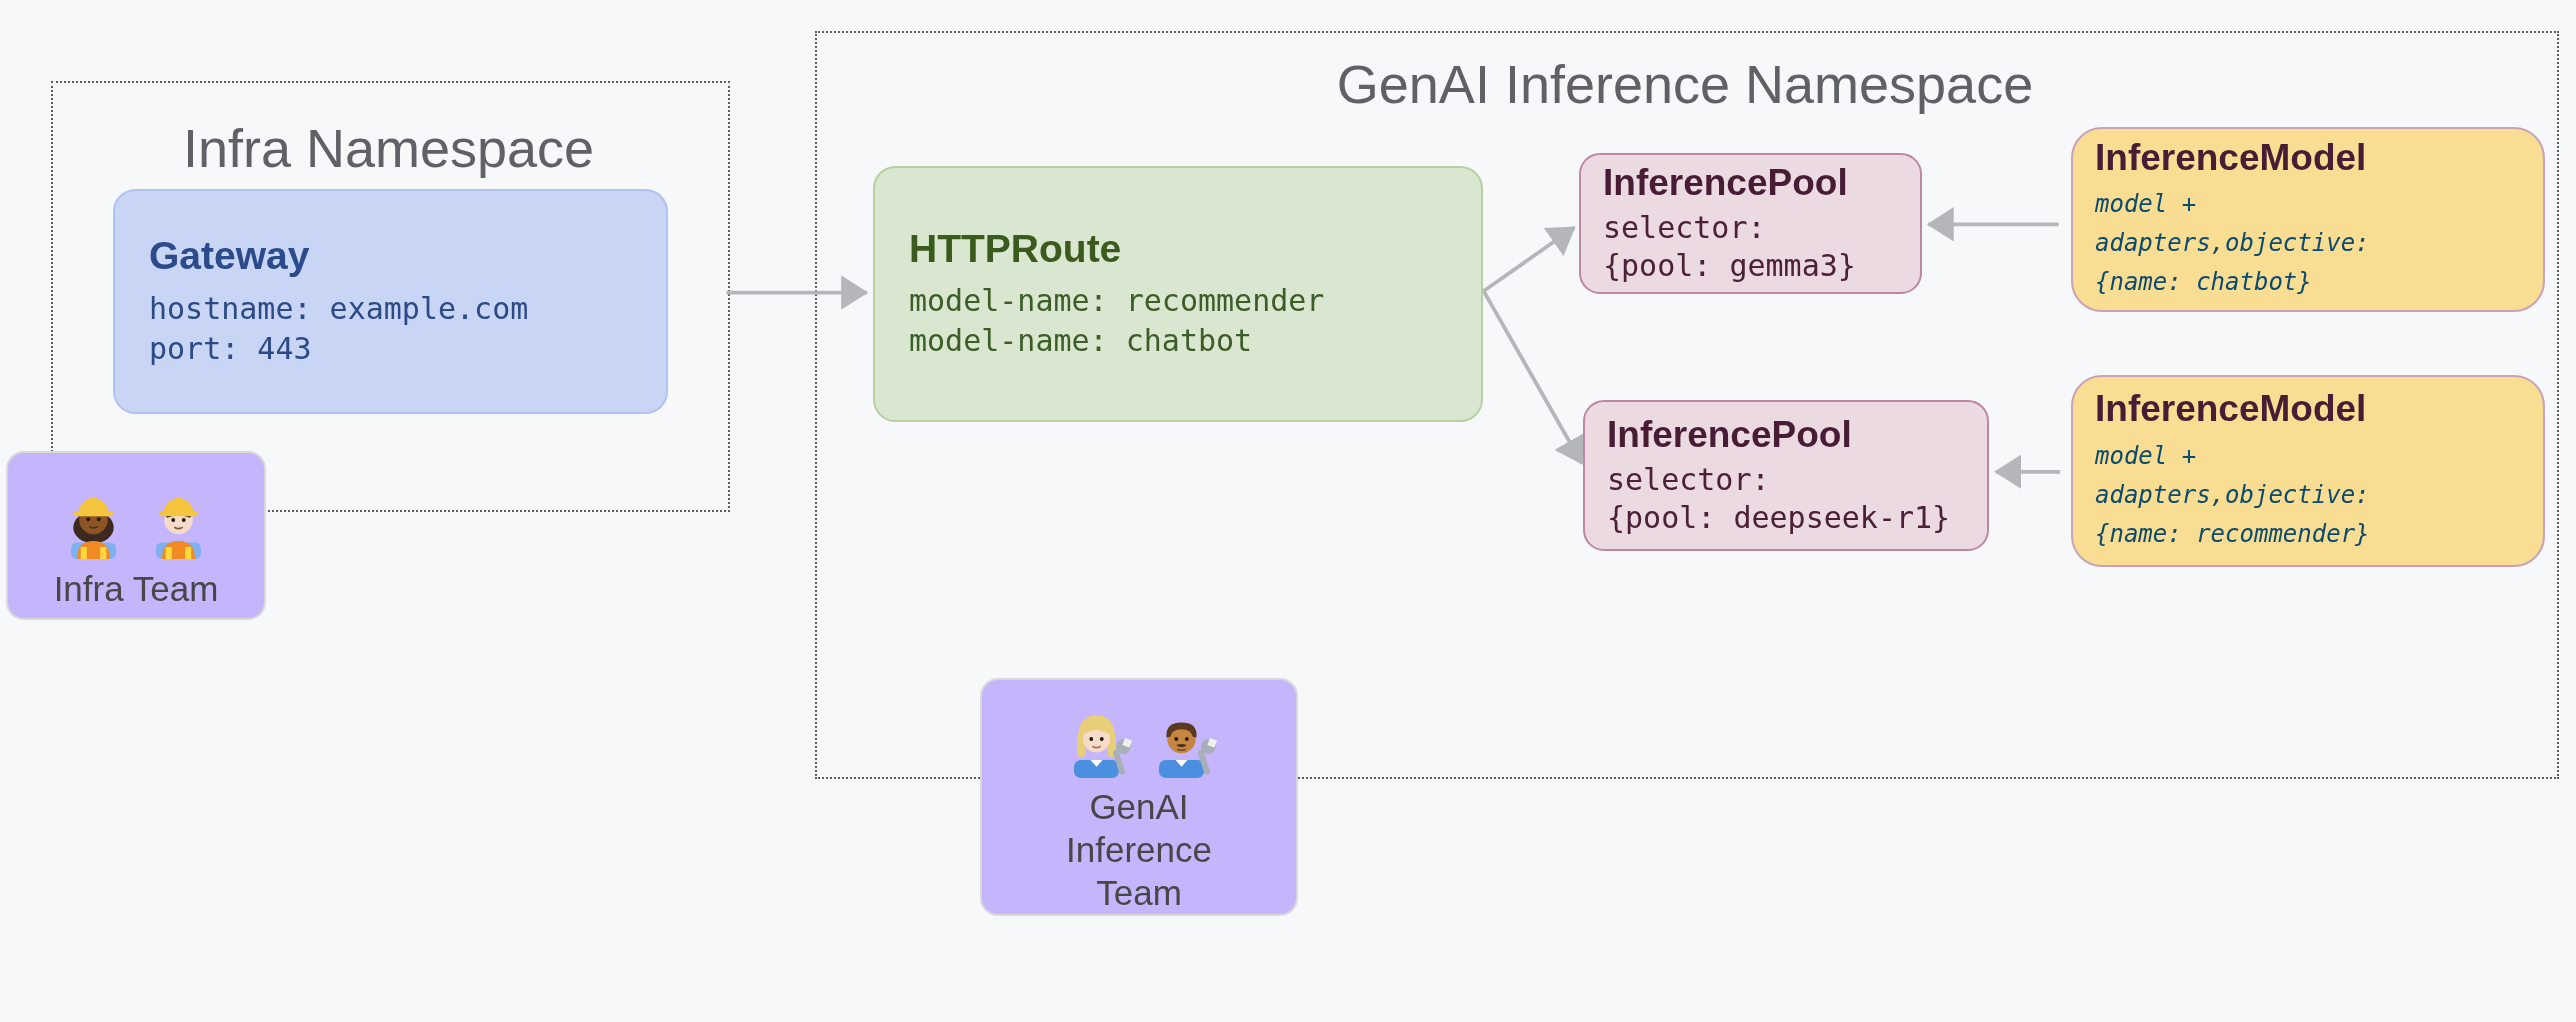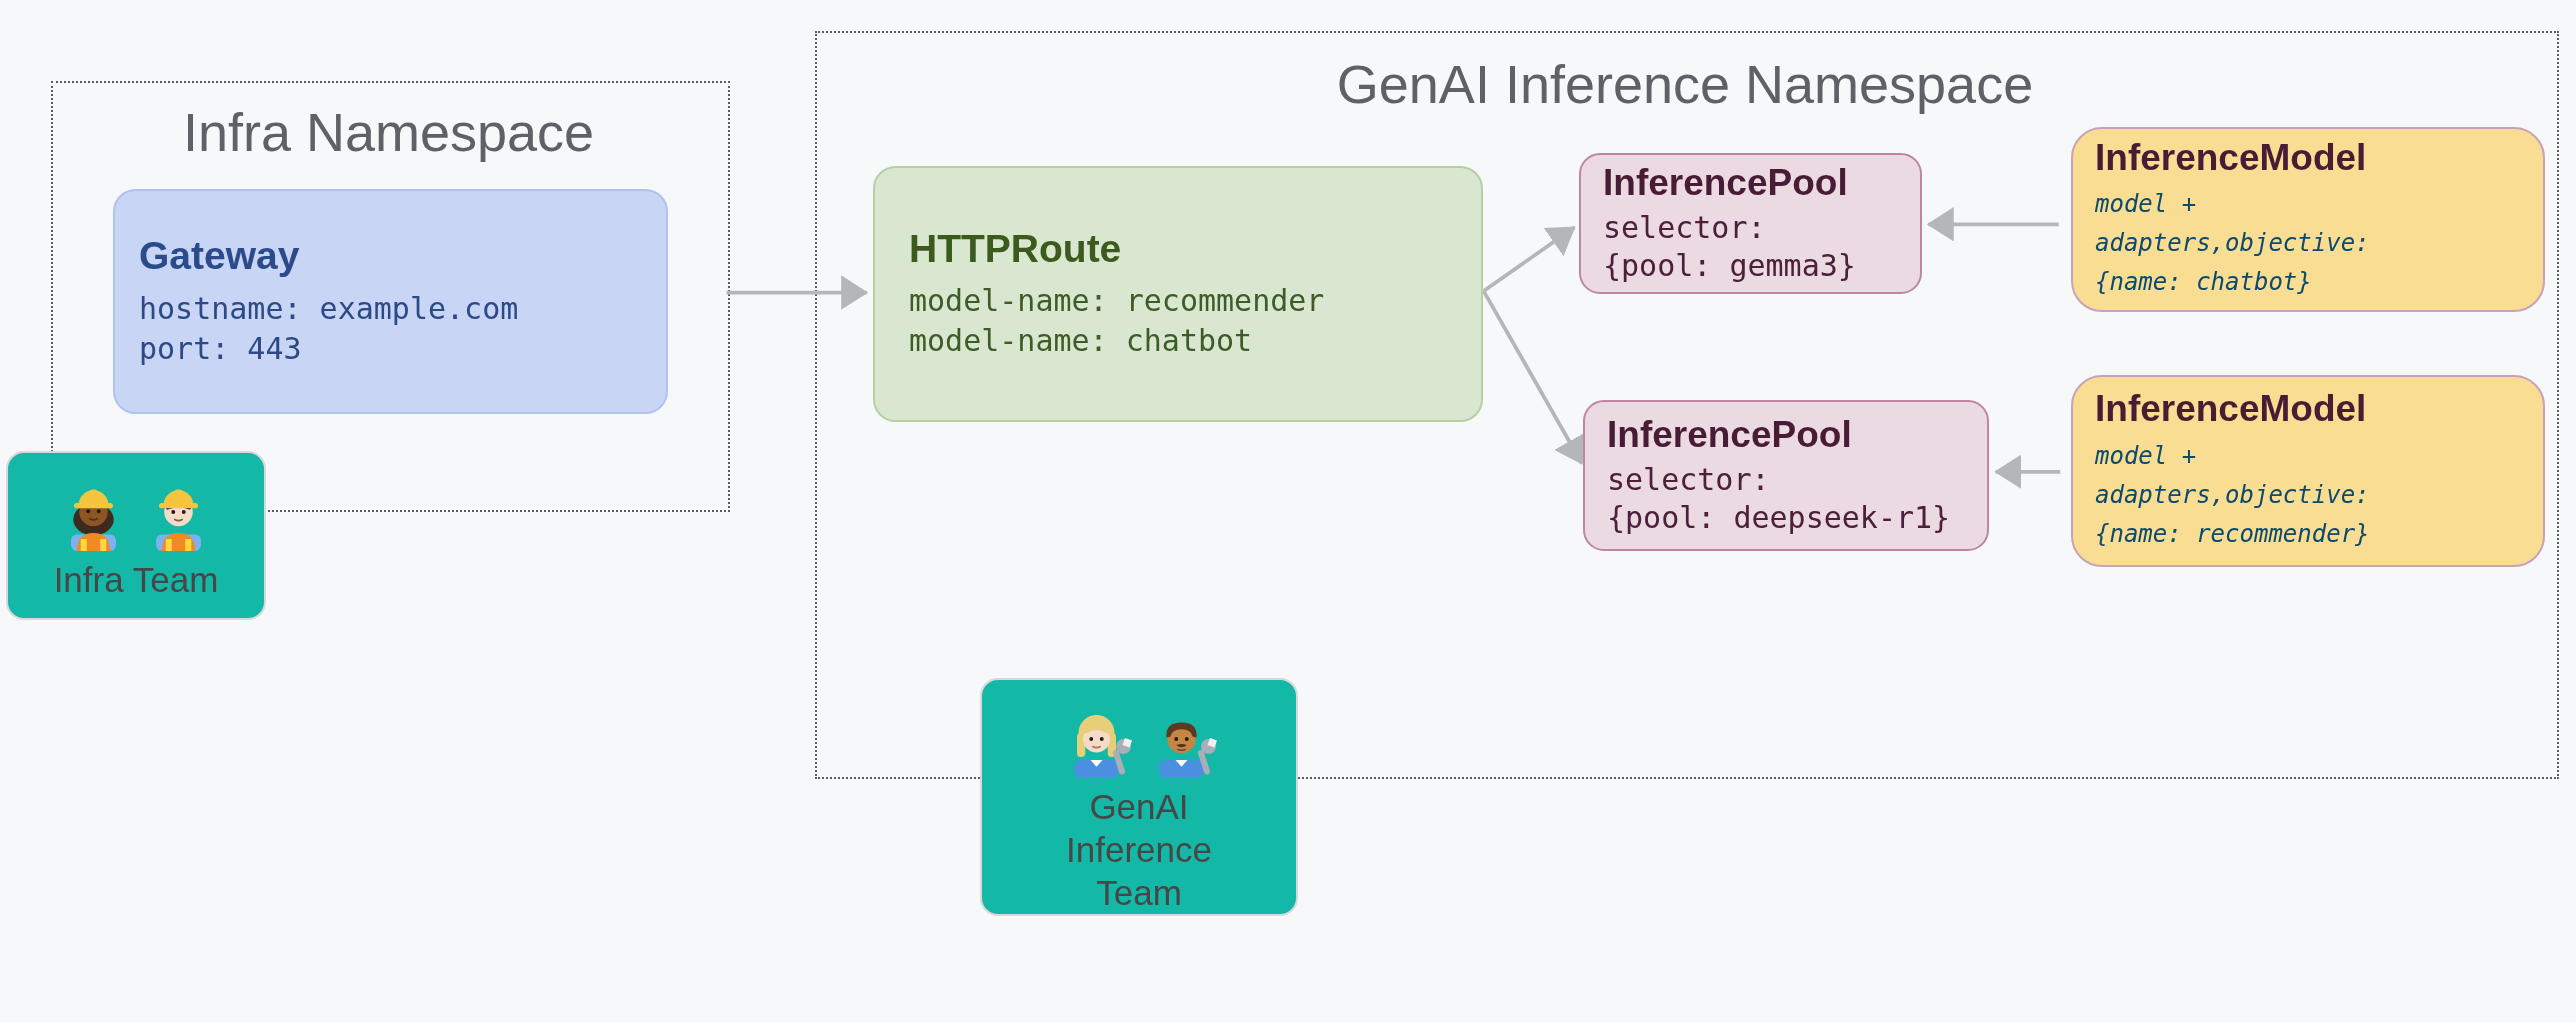--- a/index.html
+++ b/index.html
@@ -5,46 +5,46 @@
   html,body{margin:0;padding:0;background:#f7f8fa;}
   .canvas{position:relative;width:2576px;height:1023px;background:#f7f8fa;overflow:hidden;
           font-family:"Liberation Sans",sans-serif;}
   .ns{position:absolute;border:2.2px dotted #5c5c5c;background:transparent;}
   .ns-title{position:absolute;left:0;right:0;text-align:center;font-size:54px;font-weight:400;
             color:#5e6165;letter-spacing:0px;line-height:1;}
   .node{position:absolute;box-sizing:border-box;display:flex;flex-direction:column;justify-content:center;
         border-radius:22.5px;z-index:4;}
   .node .hd{font-weight:700;line-height:1.15;}
   .node .code{font-family:"DejaVu Sans Mono",monospace;line-height:40px;white-space:pre;}
-  .gateway{background:#c9d5f5;border:2.2px solid #b2c2ef;padding-left:24px;}
+  .gateway{background:#c9d5f5;border:2.2px solid #b2c2ef;padding-left:34px;}
   .gateway .hd{font-size:39px;color:#2b4b8a;margin-bottom:10.5px;}
   .gateway .code{font-size:30px;color:#2b4a86;}
   .httproute{background:#dae7d0;border:2.2px solid #b6d0a2;padding-left:34px;}
   .httproute .hd{font-size:39px;color:#3a5a1e;margin-bottom:9px;}
   .httproute .code{font-size:30px;color:#3c5d27;}
   .pool{background:#ecdae3;border:2.2px solid #bd87a1;padding-left:22px;border-radius:21px;}
   .pool .hd{font-size:37px;color:#481c34;margin-bottom:4.5px;}
   .pool .code{font-size:30px;color:#4b2038;line-height:38px;}
   .model{background:#f9dd93;border:2.2px solid #c8a2b8;padding-left:22px;border-radius:31px;margin-left:12px;}
   .model .hd{font-size:37px;color:#481c34;margin-bottom:6px;}
   .model .code{font-size:24px;color:#0c4a6e;line-height:39px;font-style:italic;}
-  .team{position:absolute;box-sizing:border-box;background:#14b8a6;border:2.2px solid #d9d9da;
+  .team{position:absolute;box-sizing:border-box;background:#c4b5fd;border:2.2px solid #d9d9da;
         border-radius:18px;z-index:6;display:flex;flex-direction:column;align-items:center;
-        justify-content:flex-start;padding-top:19.5px;}
+        justify-content:center;padding-top:19.5px;}
   .team .faces{display:flex;gap:10.5px;align-items:flex-end;}
   .team .lbl{font-size:35px;color:#474747;line-height:43px;text-align:center;margin-top:7.5px;}
   .edges{position:absolute;left:0;top:0;z-index:3;}
 </style>
 </head>
 <body>
 
 <div class="canvas">
 
   <div class="ns" style="left:51px;top:81px;width:675px;height:427px;"></div>
-  <div class="ns-title" style="left:51px;width:675px;top:105px;">Infra Namespace</div>
+  <div class="ns-title" style="left:51px;width:675px;top:121px;">Infra Namespace</div>
 
   <div class="ns" style="left:815px;top:31px;width:1740px;height:744px;"></div>
   <div class="ns-title" style="left:815px;width:1740px;top:57px;">GenAI Inference Namespace</div>
 
   <svg class="edges" width="2576" height="1023" viewBox="0 0 3436 1364">
     <defs>
       <marker id="ah" markerUnits="userSpaceOnUse" markerWidth="36" markerHeight="46" refX="34" refY="23" orient="auto">
         <path d="M0,0 L36,23 L0,46 Z" fill="#b4b7ba"></path>
       </marker>
     </defs>

